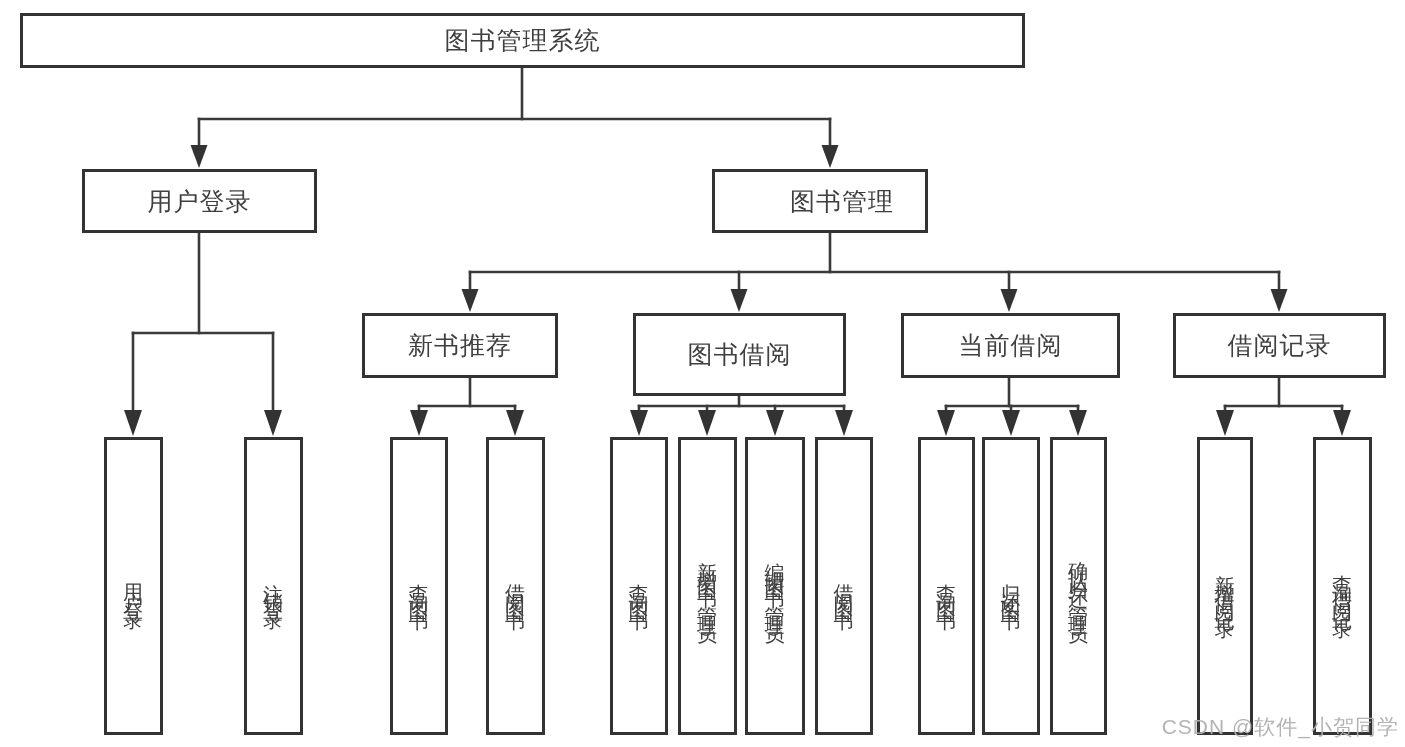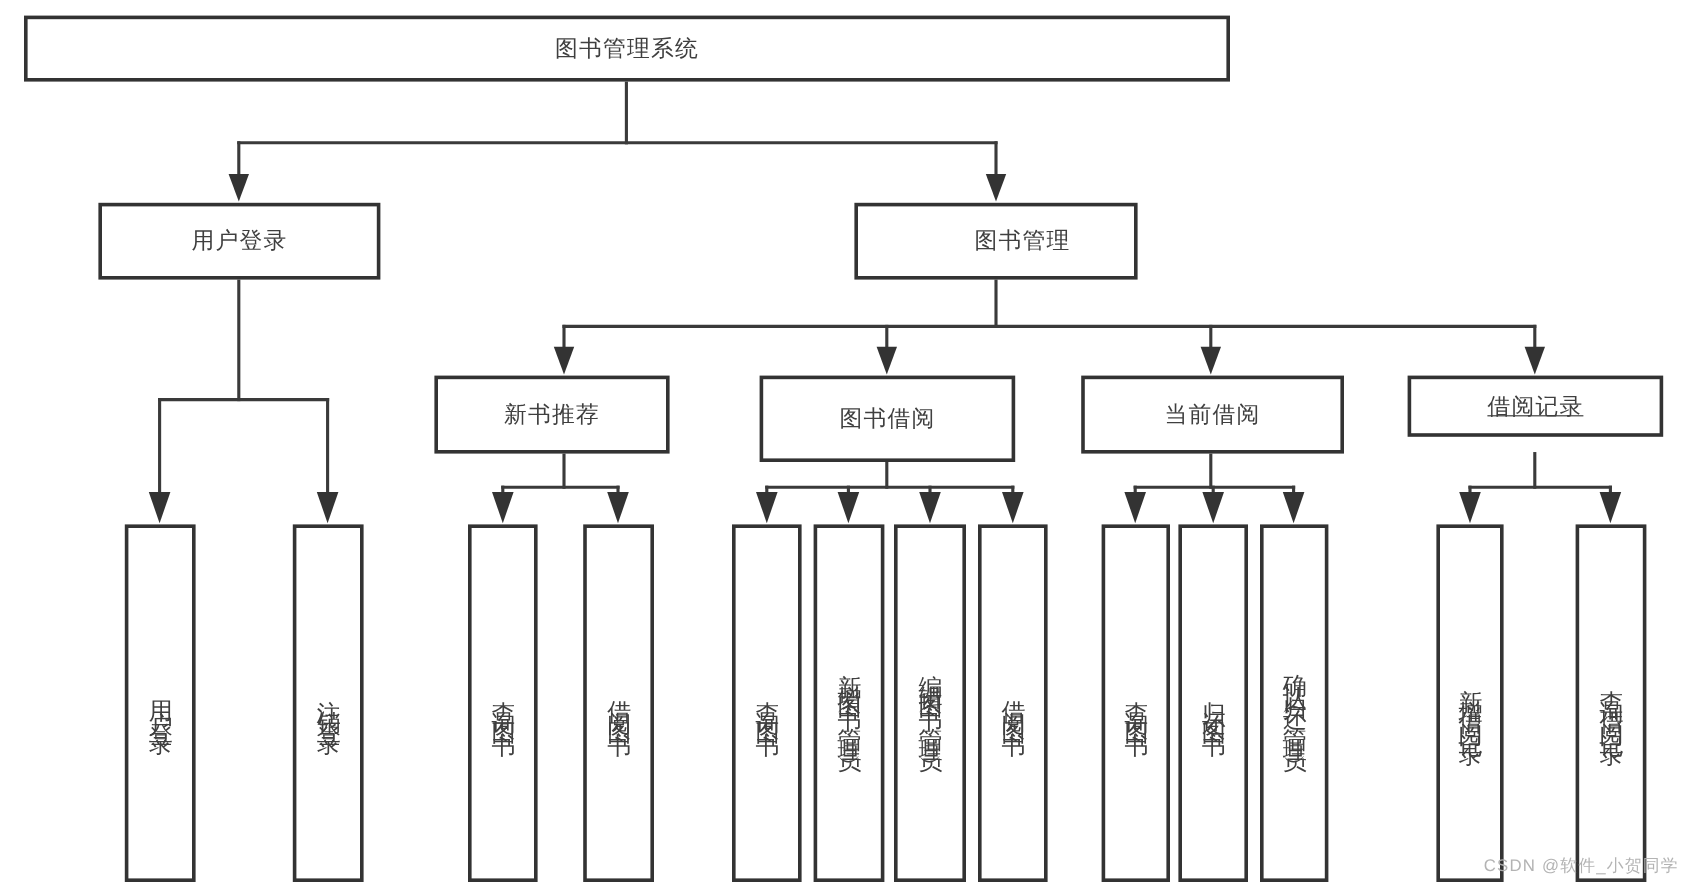--- a/index.html
+++ b/index.html
@@ -15,33 +15,33 @@
     position:absolute;
     box-sizing:border-box;
     background:#ffffff;
     border:3px solid #333333;
     color:#3f3f3f;
     display:flex;
     align-items:center;
     justify-content:center;
     text-align:center;
   }
-  .h-node{font-size:19px;letter-spacing:1px;}
+  .h-node{font-size:25px;letter-spacing:1px;}
   .v-node span{
     writing-mode:vertical-rl;
     text-orientation:mixed;
     font-size:20px;
     letter-spacing:9px;
     line-height:1;
     white-space:nowrap;
   }
   .watermark{
     position:absolute;
     right:6px;top:713px;
-    font-size:14px;
+    font-size:21px;
     color:rgba(175,175,175,0.95);
     letter-spacing:1px;
     white-space:nowrap;
   }
 </style>
 </head>
 <body>
 
 <div id="canvas">
 
@@ -114,34 +114,34 @@
     </g>
   </svg>
 
   <div class="node h-node" style="left:20px;top:13px;width:1005px;height:55px;">
     <span>图书管理系统</span>
   </div>
 
   <div class="node h-node" style="left:82px;top:169px;width:235px;height:64px;">
     <span>用户登录</span>
   </div>
-  <div class="node h-node" style="left:712px;top:169px;width:236px;height:64px;padding-left:44px;">
+  <div class="node h-node" style="left:712px;top:169px;width:216px;height:64px;padding-left:44px;">
     <span>图书管理</span>
   </div>
 
   <div class="node h-node" style="left:362px;top:313px;width:196px;height:65px;">
     <span>新书推荐</span>
   </div>
-  <div class="node h-node" style="left:633px;top:313px;width:213px;height:72px;">
+  <div class="node h-node" style="left:633px;top:313px;width:213px;height:83px;">
     <span>图书借阅</span>
   </div>
   <div class="node h-node" style="left:901px;top:313px;width:219px;height:65px;">
     <span>当前借阅</span>
   </div>
-  <div class="node h-node" style="left:1173px;top:313px;width:213px;height:51px;text-decoration:underline;">
+  <div class="node h-node" style="left:1173px;top:313px;width:213px;height:65px;">
     <span>借阅记录</span>
   </div>
 
   <div class="node v-node" style="left:104px;top:437px;width:59px;height:298px;">
     <span>用户登录</span>
   </div>
   <div class="node v-node" style="left:244px;top:437px;width:59px;height:298px;">
     <span>注销登录</span>
   </div>
 

